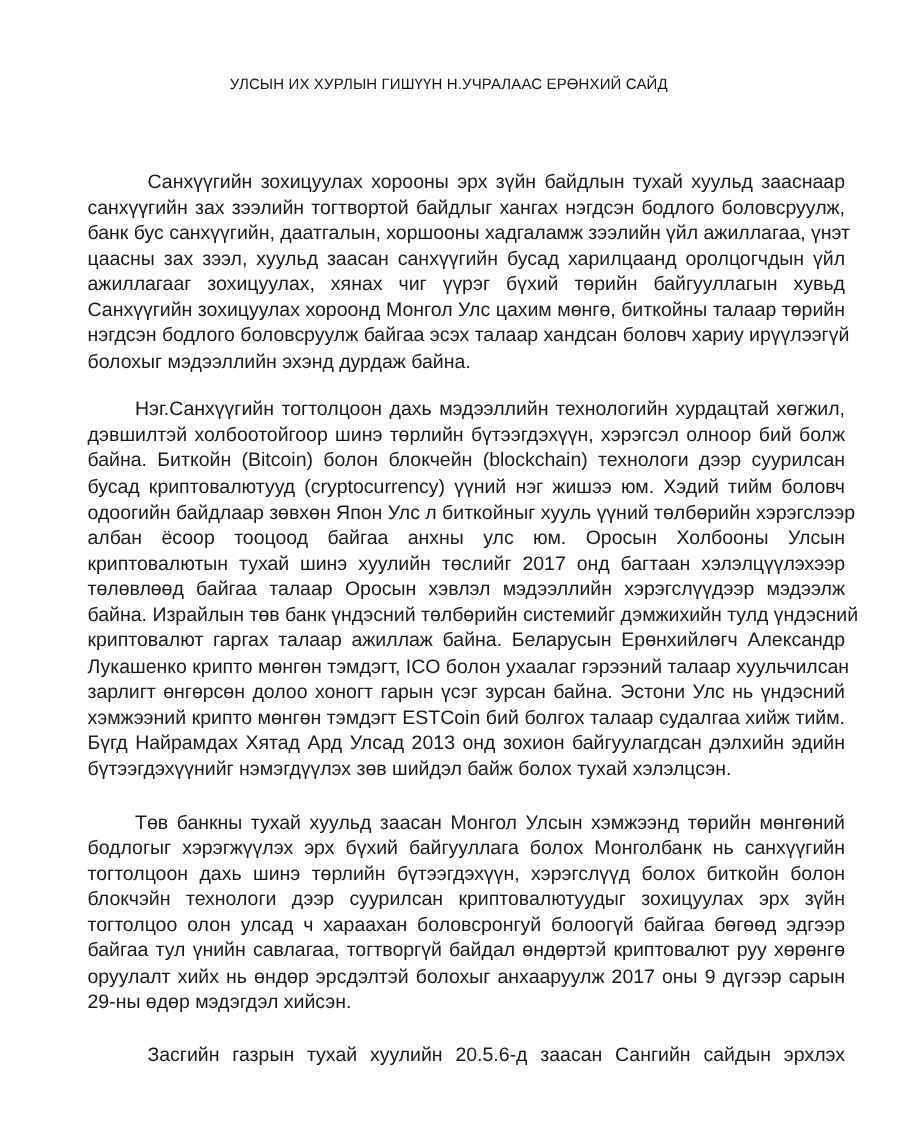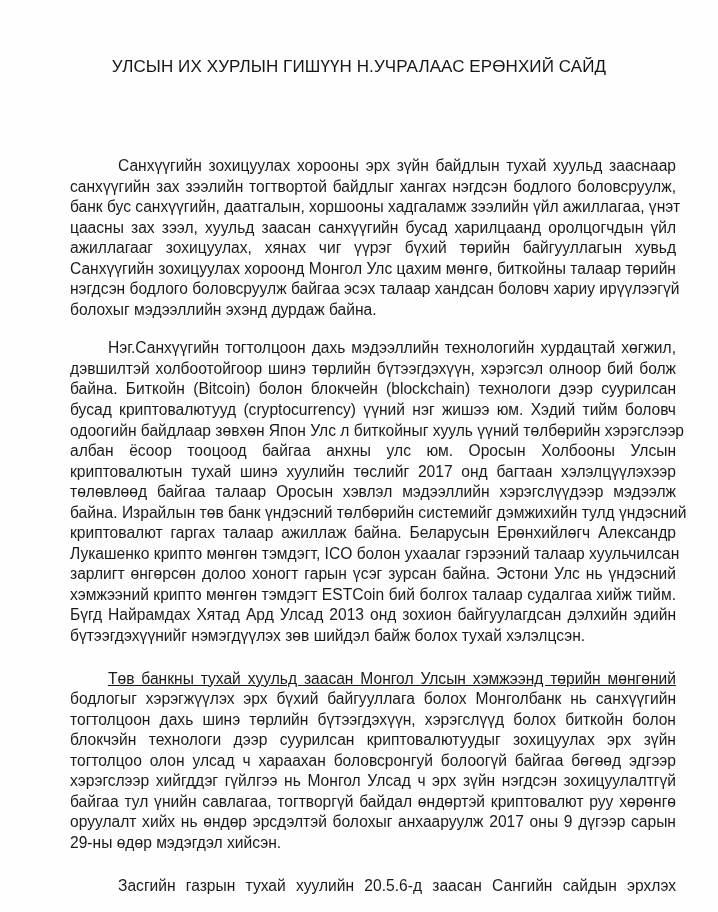--- a/index.html
+++ b/index.html
@@ -4,21 +4,21 @@
 <style>
   html, body { margin: 0; padding: 0; background: #ffffff; }
   body { width: 718px; height: 912px; overflow: hidden; position: relative; }
   .page {
     position: absolute; left: 0; top: 0; width: 718px; height: 912px;
     background: #fefefe; color: #1a1a1a;
     font-family: "Liberation Sans", sans-serif;
   }
   .title {
     position: absolute; left: 0; width: 718px; top: 56px;
-    text-align: center; font-size: 17px; line-height: 22px;
+    text-align: center; font-size: 12px; line-height: 22px;
     letter-spacing: 0.1px; color: #161616;
   }
   .title div { white-space: nowrap; }
   .body {
     position: absolute; left: 70px; width: 606px; top: 136px;
     font-size: 15.6px; line-height: 20.55px; color: #1a1a1a;
   }
   .para { margin: 0 0 17px 0; }
   .line {
     display: block; text-align: justify; text-align-last: justify;
@@ -30,21 +30,21 @@
 </head>
 <body>
 
 <div class="page">
   <div class="title">
     <div>УЛСЫН ИХ ХУРЛЫН ГИШҮҮН Н.УЧРАЛААС ЕРӨНХИЙ САЙД</div>
   </div>
 
   <div class="body">
 
-    <div class="para" style="margin-bottom:18px;margin-top:20px;">
+    <div class="para" style="margin-bottom:18px;">
       <span class="line indent">Санхүүгийн зохицуулах хорооны эрх зүйн байдлын тухай хуульд зааснаар</span>
       <span class="line">санхүүгийн зах зээлийн тогтвортой байдлыг хангах нэгдсэн бодлого боловсруулж,</span>
       <span class="line">банк бус санхүүгийн, даатгалын, хоршооны хадгаламж зээлийн үйл ажиллагаа, үнэт</span>
       <span class="line">цаасны зах зээл, хуульд заасан санхүүгийн бусад харилцаанд оролцогчдын үйл</span>
       <span class="line">ажиллагааг зохицуулах, хянах чиг үүрэг бүхий төрийн байгууллагын хувьд</span>
       <span class="line">Санхүүгийн зохицуулах хороонд Монгол Улс цахим мөнгө, биткойны талаар төрийн</span>
       <span class="line">нэгдсэн бодлого боловсруулж байгаа эсэх талаар хандсан боловч хариу ирүүлээгүй</span>
       <span class="line last">болохыг мэдээллийн эхэнд дурдаж байна.</span>
     </div>
 
@@ -60,26 +60,25 @@
       <span class="line">байна. Израйлын төв банк үндэсний төлбөрийн системийг дэмжихийн тулд үндэсний</span>
       <span class="line">криптовалют гаргах талаар ажиллаж  байна. Беларусын Ерөнхийлөгч Александр</span>
       <span class="line">Лукашенко крипто мөнгөн тэмдэгт, ICO болон ухаалаг гэрээний талаар хуульчилсан</span>
       <span class="line">зарлигт өнгөрсөн долоо хоногт гарын үсэг зурсан байна. Эстони Улс нь үндэсний</span>
       <span class="line">хэмжээний крипто мөнгөн тэмдэгт ESTCoin бий болгох талаар судалгаа хийж тийм.</span>
       <span class="line">Бүгд Найрамдах Хятад Ард Улсад 2013 онд зохион байгуулагдсан дэлхийн эдийн</span>
       <span class="line last">бүтээгдэхүүнийг нэмэгдүүлэх зөв шийдэл байж болох тухай хэлэлцсэн.</span>
     </div>
 
     <div class="para" style="margin-bottom:22px;">
-      <span class="line indent" style="padding-left:38px;text-decoration:underline;">Төв банкны тухай хуульд заасан Монгол Улсын хэмжээнд төрийн мөнгөний</span>
+      <span class="line indent" style="padding-left:38px;">Төв банкны тухай хуульд заасан Монгол Улсын хэмжээнд төрийн мөнгөний</span>
       <span class="line">бодлогыг хэрэгжүүлэх эрх бүхий байгууллага болох Монголбанк нь санхүүгийн</span>
       <span class="line">тогтолцоон дахь шинэ төрлийн бүтээгдэхүүн, хэрэгслүүд болох биткойн болон</span>
       <span class="line">блокчэйн технологи дээр суурилсан криптовалютуудыг зохицуулах эрх зүйн</span>
       <span class="line">тогтолцоо олон улсад ч хараахан боловсронгуй болоогүй байгаа бөгөөд эдгээр</span>
-      <span class="line">хэрэгслээр хийгддэг гүйлгээ нь Монгол Улсад ч эрх зүйн нэгдсэн зохицуулалтгүй</span>
       <span class="line">байгаа тул үнийн савлагаа, тогтворгүй байдал өндөртэй криптовалют руу хөрөнгө</span>
       <span class="line">оруулалт хийх нь өндөр эрсдэлтэй болохыг анхааруулж 2017 оны 9 дүгээр сарын</span>
       <span class="line last">29-ны өдөр мэдэгдэл хийсэн.</span>
     </div>
 
     <div class="para">
       <span class="line indent" style="padding-left:48px;">Засгийн газрын тухай хуулийн 20.5.6-д заасан Сангийн сайдын эрхлэх</span>
 
     </div>
   </div>

